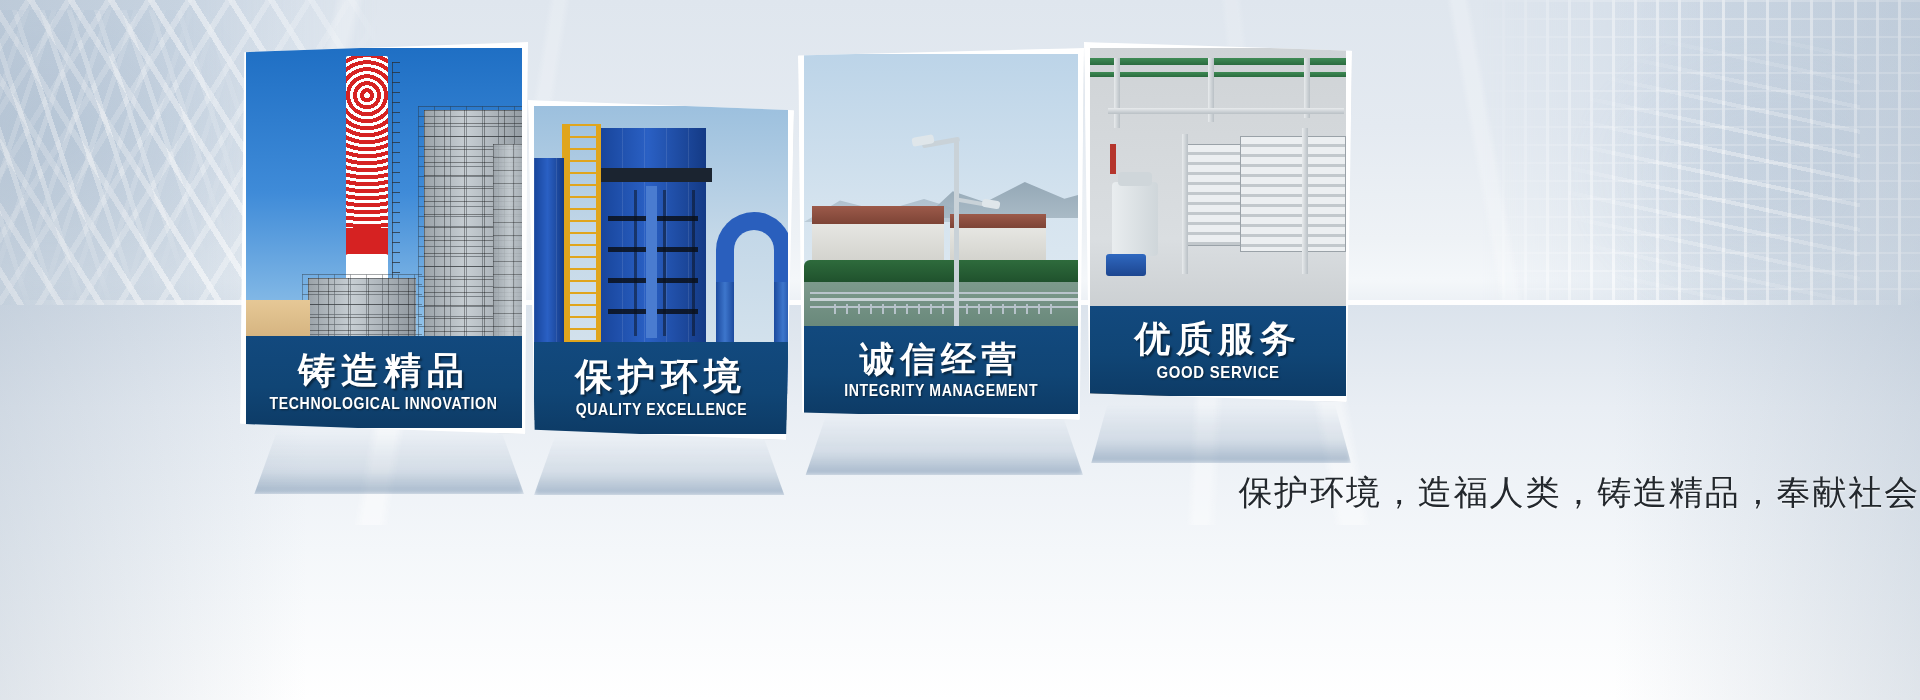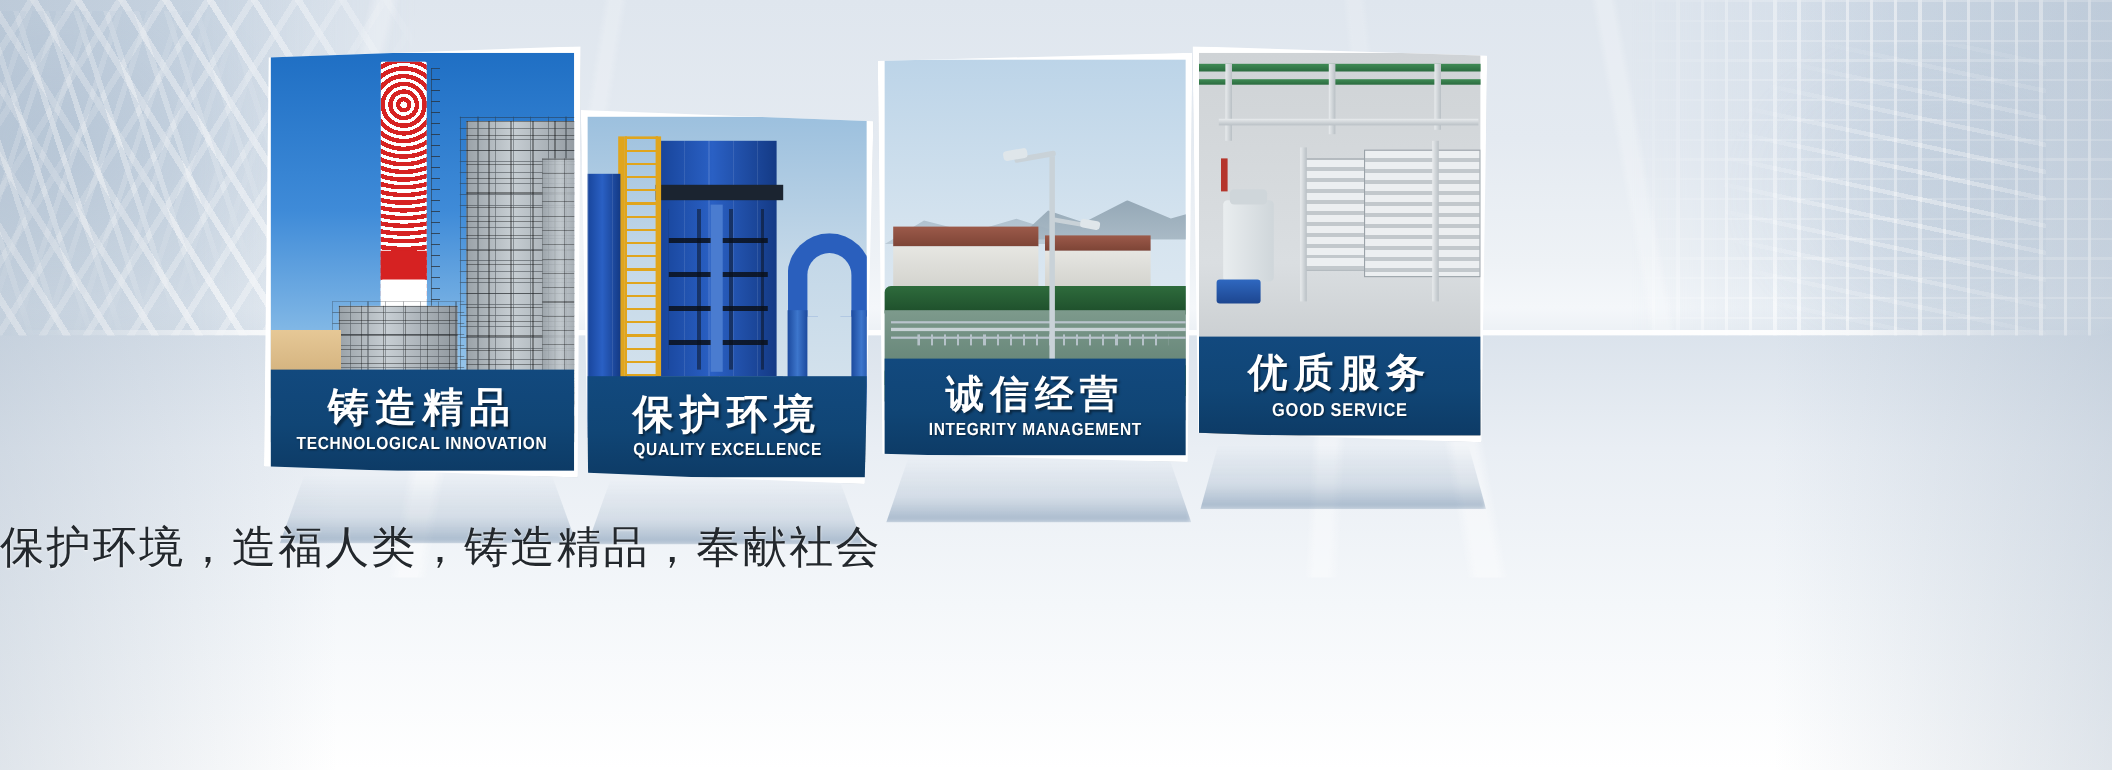--- a/index.html
+++ b/index.html
@@ -205,23 +205,23 @@
   }
   .tank { position:absolute; background:linear-gradient(to right,#e9edef,#cfd6da); border-radius:4px; }
   .pipe-v { position:absolute; background:linear-gradient(to right,#e8ebed,#b9c0c5); }
   .pipe-h { position:absolute; background:linear-gradient(to bottom,#e8ebed,#b9c0c5); }
   .pipe-green { position:absolute; background:linear-gradient(to bottom,#3f8b55,#2b6b3f); }
   .pipe-red { position:absolute; background:#b5352c; }
 
   
   .tagline {
     position:absolute; left:0; right:0; top:470px;
-    text-align:left;
+    text-align:right;
     font-family:"DejaVu Sans","Liberation Sans",sans-serif;
-    font-size:40px; color:#23282d; letter-spacing:.055em;
+    font-size:34px; color:#23282d; letter-spacing:.055em;
     text-shadow:0 1px 2px rgba(255,255,255,.85);
     white-space:nowrap;
   }
 </style>
 </head>
 <body>
 
 <div id="banner">
 
   <div class="bg-base"></div>

